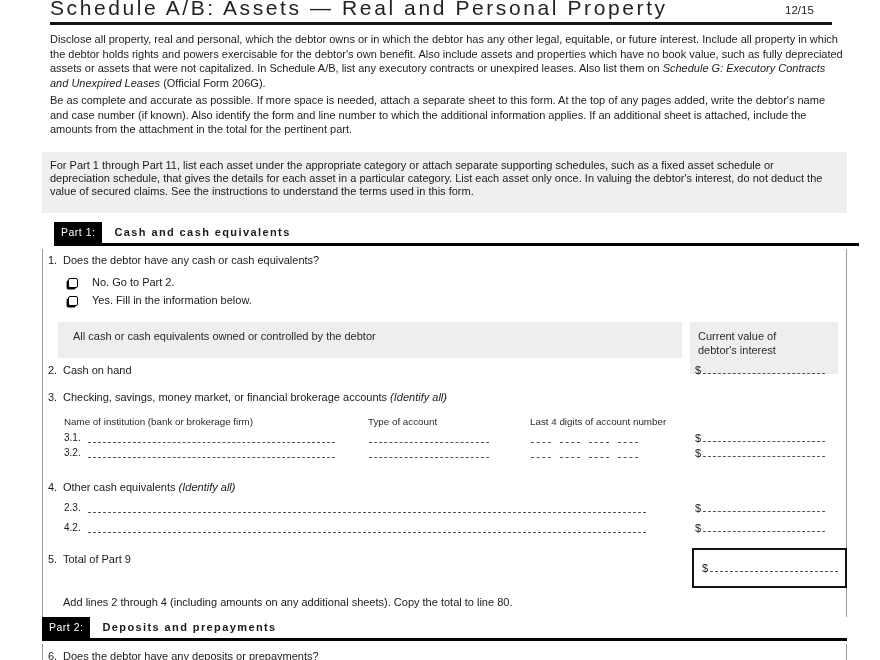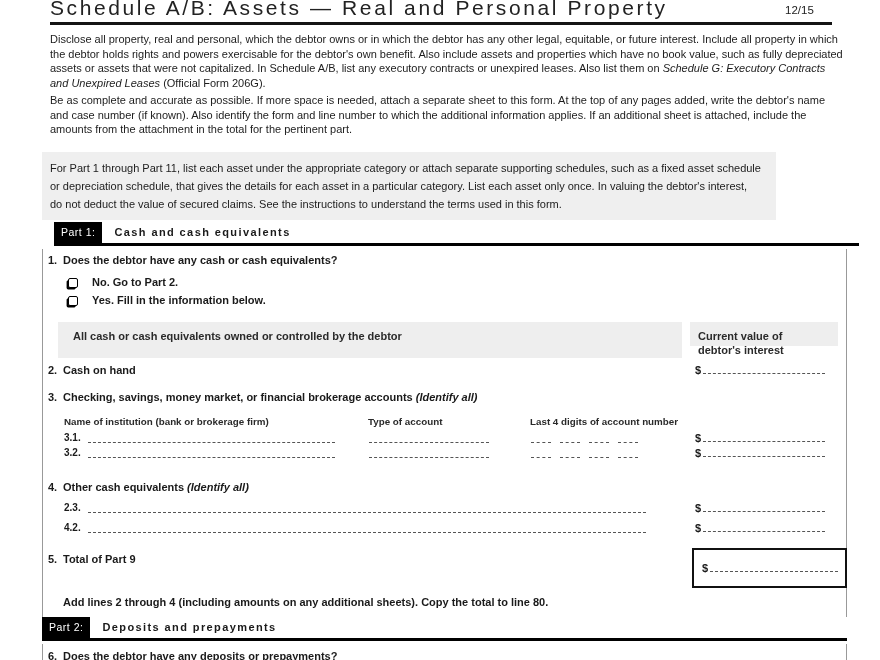--- a/index.html
+++ b/index.html
@@ -9,44 +9,44 @@
 
   .form-title { position:absolute; left:50px; top:-4px; font-size:21px; letter-spacing:2.6px; font-weight:500; color:#222; white-space:nowrap; }
   .form-version { position:absolute; left:785px; top:4px; font-size:11.5px; color:#1c1c1c; }
   .title-rule { position:absolute; left:50px; top:22px; width:782px; height:3px; background:#141414; }
 
   .para { position:absolute; left:50px; width:794px; font-size:11px; line-height:14.6px; color:#1c1c1c; }
   .para i { font-style:italic; }
   .p1 { top:32px; }
   .p2 { top:93px; }
 
-  .notice-box { position:absolute; left:42px; top:152px; width:734px; min-height:61px; background:#efefef; padding:7px 14px 7px 8px; font-size:11px; line-height:18px; color:#1c1c1c; }
+  .notice-box { position:absolute; left:42px; top:152px; width:805px; min-height:61px; background:#efefef; padding:7px 14px 7px 8px; font-size:11px; line-height:13px; color:#1c1c1c; }
 
   .part-header { position:absolute; left:42px; width:805px; height:24px; border-bottom:3px solid #000; background:#fff; display:flex; align-items:stretch; }
   .part-badge { background:#000; color:#fff; font-size:10.5px; letter-spacing:.5px; line-height:21px; padding:0 7px; white-space:nowrap; }
   .part-title { margin-left:12px; font-size:11px; font-weight:bold; letter-spacing:1.4px; line-height:21px; color:#1a1a1a; white-space:nowrap; }
   .ph1 { top:222px;margin-left:12px; }
   .ph2 { top:617px; }
 
-  .part-body { position:absolute; left:42px; width:805px; background:#fff; border-left:1px solid #999; border-right:1px solid #999;font-weight:bold; }
+  .part-body { position:absolute; left:42px; width:805px; background:#fff; border-left:1px solid #999; border-right:1px solid #999; }
   .pb1 { top:249px; height:368px; }
   .pb2 { top:644px; height:16px; }
 
   .abs { position:absolute; }
   .qrow { font-size:11px; color:#1a1a1a; white-space:nowrap; }
   .qnum { display:inline-block; width:15px; }
 
   .cbrow { display:flex; align-items:flex-end; font-size:11px; color:#1a1a1a; }
   .checkbox { width:10px; height:10px; border:1.6px solid #000; border-radius:2px; background:#fff; box-shadow:-1.8px 1.8px 0 -0.4px #000; margin-right:14px; }
 
   .table-head { display:flex; }
   .th-cell { background:#eee; font-size:11px; line-height:14px; color:#2a2a2a; }
   .th-c1 { width:624px; padding:7px 10px 7px 15px; height:36px; }
   .th-gap { width:8px; }
-  .th-c2 { width:148px; padding:7px 22px 7px 8px; height:24px; }
+  .th-c2 { width:148px; padding:7px 22px 7px 8px; height:52px; }
 
   .money { position:absolute; left:652px; width:130px; display:flex; align-items:flex-end; font-size:11px; color:#1a1a1a; }
   .money .dash-line { flex:1; border-bottom:1.4px dashed #555; margin:0 0 2px 2px; height:10px; }
 
   .dash-line { border-bottom:1.4px dashed #555; height:12px; }
   .sub-head { display:flex; font-size:9.8px; color:#2a2a2a; }
   .sub-row { display:flex; align-items:flex-end; font-size:10px; color:#1a1a1a; }
   .col-name-h { width:304px; }
   .col-type-h { width:162px; }
   .col-last4-h { width:160px; }

